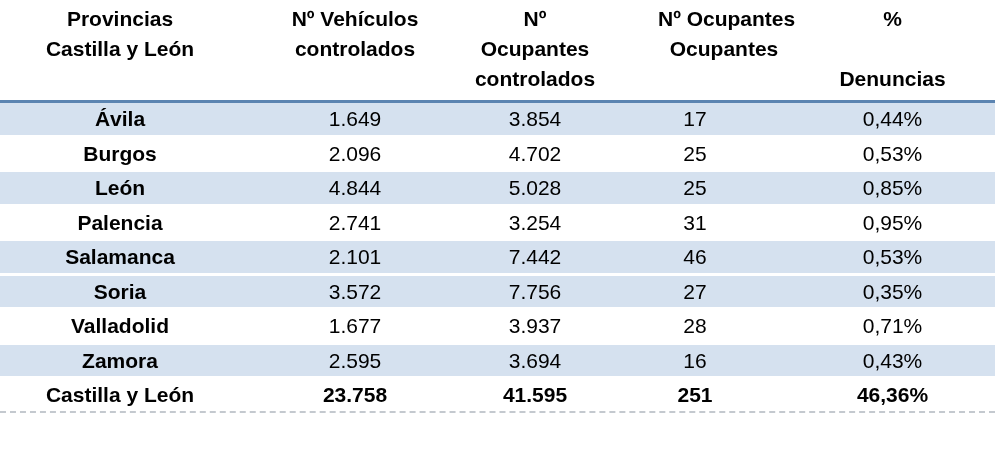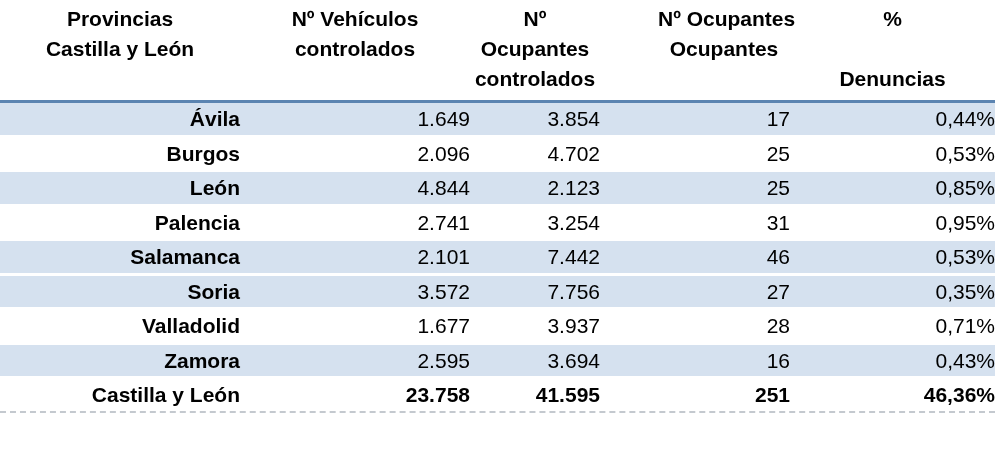--- a/index.html
+++ b/index.html
@@ -29,21 +29,21 @@
   }
   thead th.shift-right {
     padding-left: 58px;
   }
   .hl {
     height: 30px;
     line-height: 30px;
   }
   tbody td {
     font-size: 21px;
-    text-align: right;
+    text-align: center;
     height: 31.5px;
     line-height: 31.5px;
     padding: 0;
     border-top: 3px solid #ffffff;
     white-space: nowrap;
   }
   tbody tr.stripe td {
     background: var(--stripe, #d5e1ef);
   }
   td.province {
@@ -108,21 +108,21 @@
       <tr>
         <td class="province">Burgos</td>
         <td>2.096</td>
         <td>4.702</td>
         <td>25</td>
         <td>0,53%</td>
       </tr>
       <tr class="stripe">
         <td class="province">León</td>
         <td>4.844</td>
-        <td>2.123</td>
+        <td>5.028</td>
         <td>25</td>
         <td>0,85%</td>
       </tr>
       <tr>
         <td class="province">Palencia</td>
         <td>2.741</td>
         <td>3.254</td>
         <td>31</td>
         <td>0,95%</td>
       </tr>

